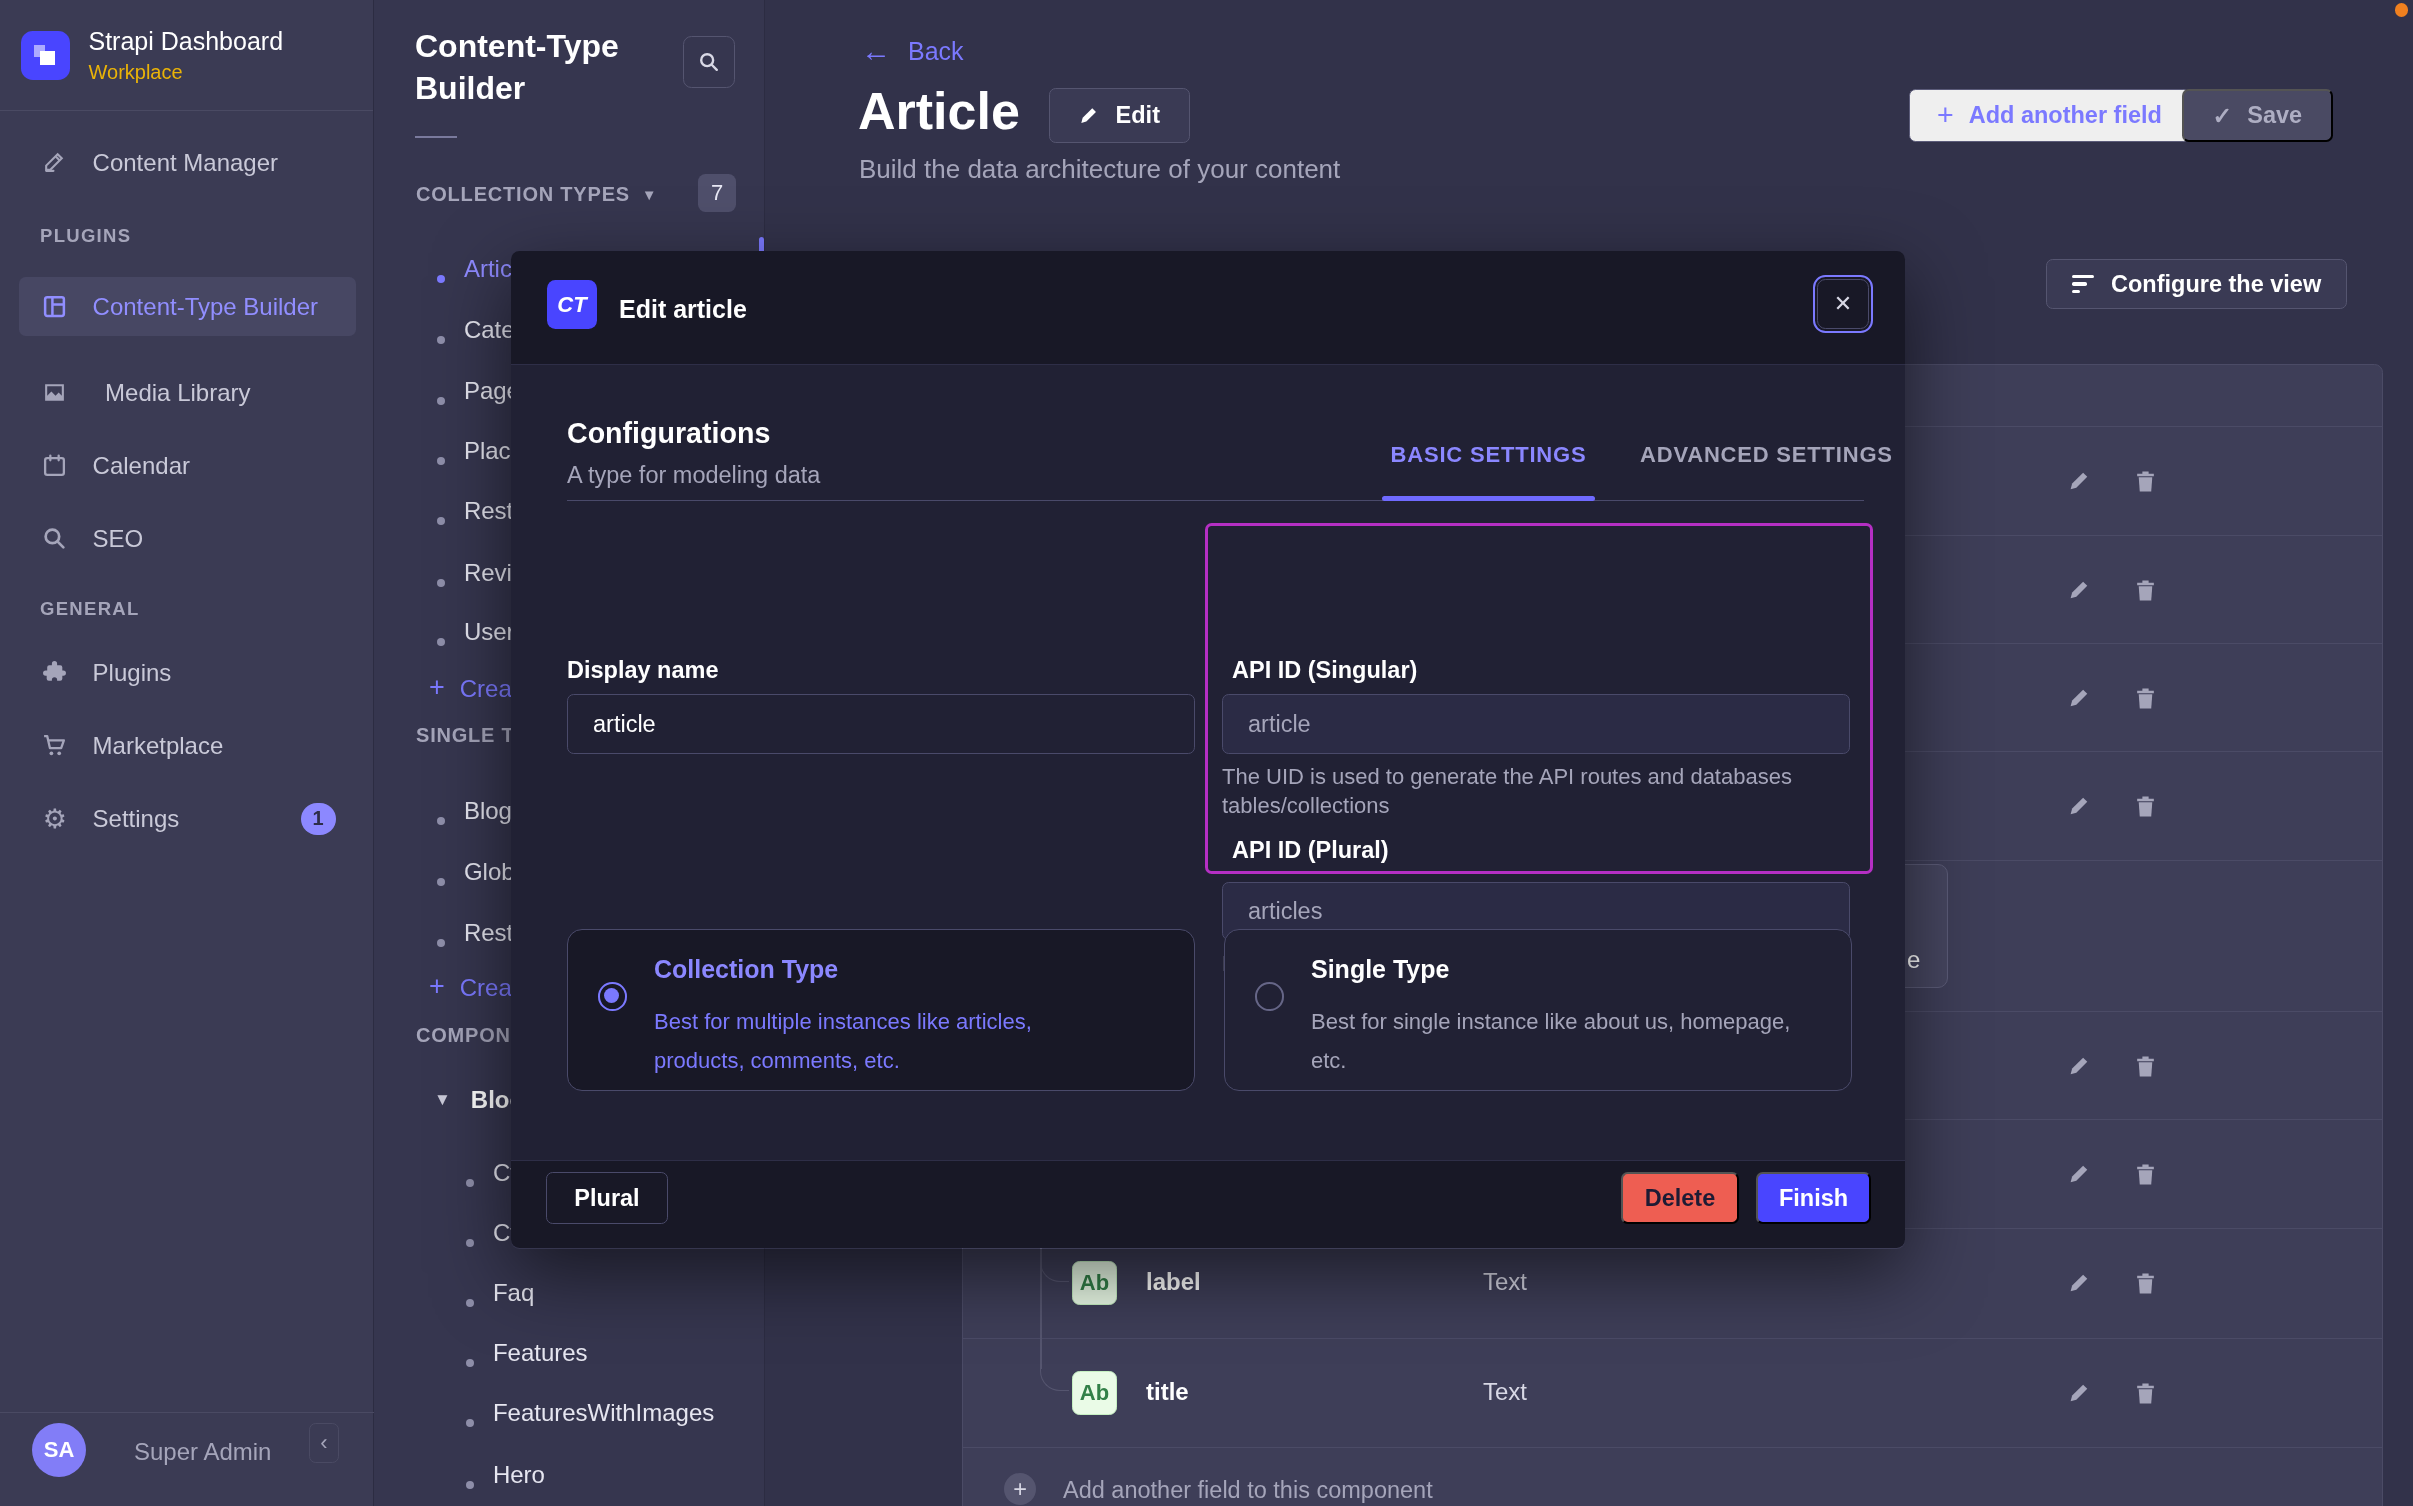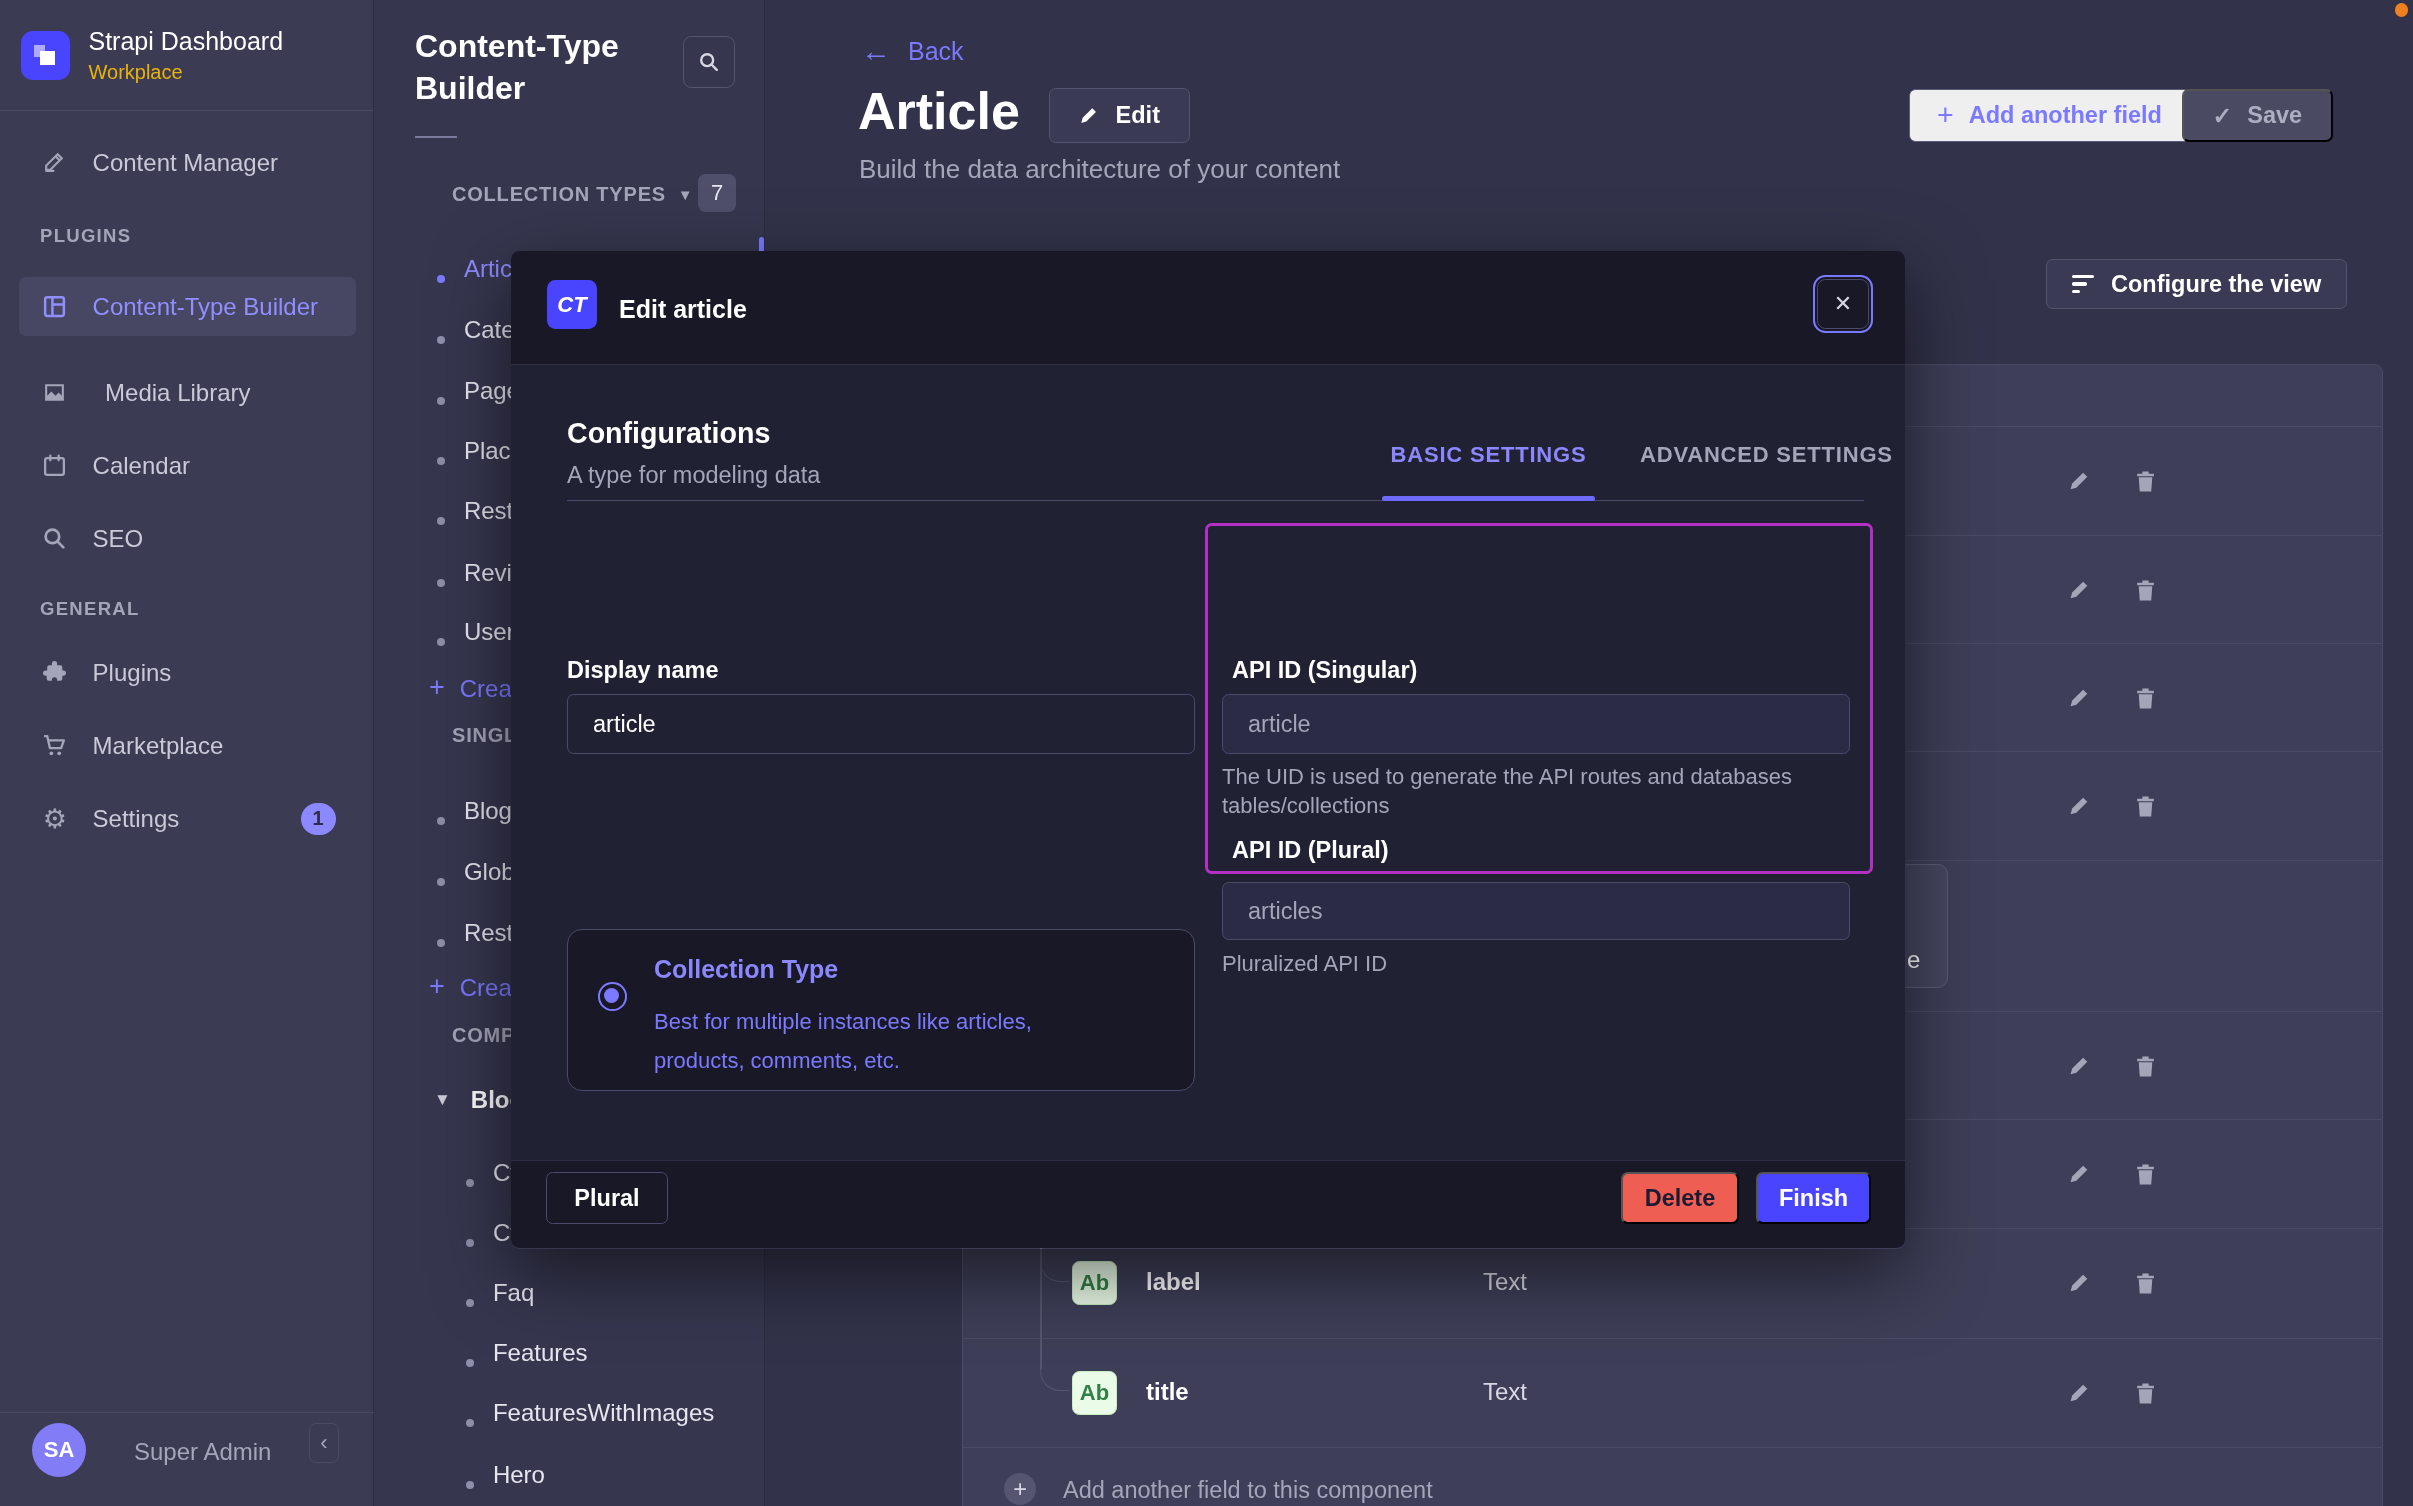--- a/index.html
+++ b/index.html
@@ -25,21 +25,21 @@
   .user-row { position:absolute; left:0; top:1412px; width:374px; height:94px; border-top:0.8px solid #4a4a63; }
   .avatar { position:absolute; left:32px; top:10px; width:54px; height:54px; border-radius:50%; background:#827df7; color:#ffffff; font-weight:bold; font-size:22px; display:flex; align-items:center; justify-content:center; }
   .user-name { position:absolute; left:134px; top:25px; color:#a5a5ba; font-size:24px; }
   .collapse-btn { position:absolute; left:309px; top:10px; width:30px; height:40px; border:0.8px solid #4a4a63; border-radius:6.7px; color:#a5a5ba; font-size:22px; display:flex; align-items:center; justify-content:center; cursor:pointer; }
 
   
   #panel { position:absolute; left:374px; top:0; width:391px; height:1507px; background:#36364f; border-right:0.8px solid #2c2c42; }
   .panel-title { position:absolute; left:41px; top:25px; width:235px; color:#ffffff; font-size:32px; font-weight:bold; line-height:42px; }
   .search-btn { position:absolute; left:309px; top:36px; width:52px; height:52px; border:0.8px solid #555570; border-radius:8.4px; display:flex; align-items:center; justify-content:center; cursor:pointer; }
   .panel-minidiv { position:absolute; left:41px; top:136px; width:42px; height:1.7px; background:#7a7a9d; }
-  .sect-head { position:absolute; left:42px; color:#a5a5ba; font-size:20px; font-weight:bold; letter-spacing:0.8px; display:flex; align-items:center; gap:11.8px;margin-left:36px; }
+  .sect-head { position:absolute; left:42px; color:#a5a5ba; font-size:20px; font-weight:bold; letter-spacing:0.8px; display:flex; align-items:center; gap:11.8px; }
   .sect-head .caret { font-size:15px; color:#a5a5ba; }
   .count-badge { position:absolute; left:324px; top:174px; width:38px; height:38px; background:#4f4f6b; border-radius:7.6px; color:#e8e8f5; font-size:22px; display:flex; align-items:center; justify-content:center; }
   .p-item { position:absolute; left:0; width:391px; height:50px; display:flex; align-items:flex-end; color:#e6e6f0; font-size:24px; cursor:pointer; }
   .p-item .bullet { width:8.4px; height:8.4px; border-radius:50%; background:#8e8ea9; margin-left:63px; margin-right:18.5px; flex:0 0 auto; }
   .p-item.active { color:#8e8aff; }
   .p-item.active .bullet { background:#7b79ff; }
   .p-item.create { color:#7b79ff; }
   .p-item .plus { margin-left:55px; margin-right:15px; font-size:27px; color:#7b79ff; }
   .p-item.child .bullet { margin-left:92px; }
   .group-row { position:absolute; left:0; width:391px; height:50px; display:flex; align-items:center; color:#ffffff; font-size:24px; font-weight:bold; cursor:pointer; }
@@ -587,20 +587,25 @@
       <div class="pink-box"></div>
 
       <label class="f-label" style="left:56px; top:641px;">Type</label>
 
       <div class="type-card collection">
         <span class="radio on"></span>
         <div class="tc-title">Collection Type</div>
         <div class="tc-desc">Best for multiple instances like articles, products, comments, etc.</div>
       </div>
 
+      <div class="type-card single">
+        <span class="radio off"></span>
+        <div class="tc-title">Single Type</div>
+        <div class="tc-desc">Best for single instance like about us, homepage, etc.</div>
+      </div>
     </div>
 
     <div class="m-footer">
       <button class="btn cancel">Plural</button>
       <button class="btn delete">Delete</button>
       <button class="btn finish">Finish</button>
     </div>
   </div>
 
 </div>

